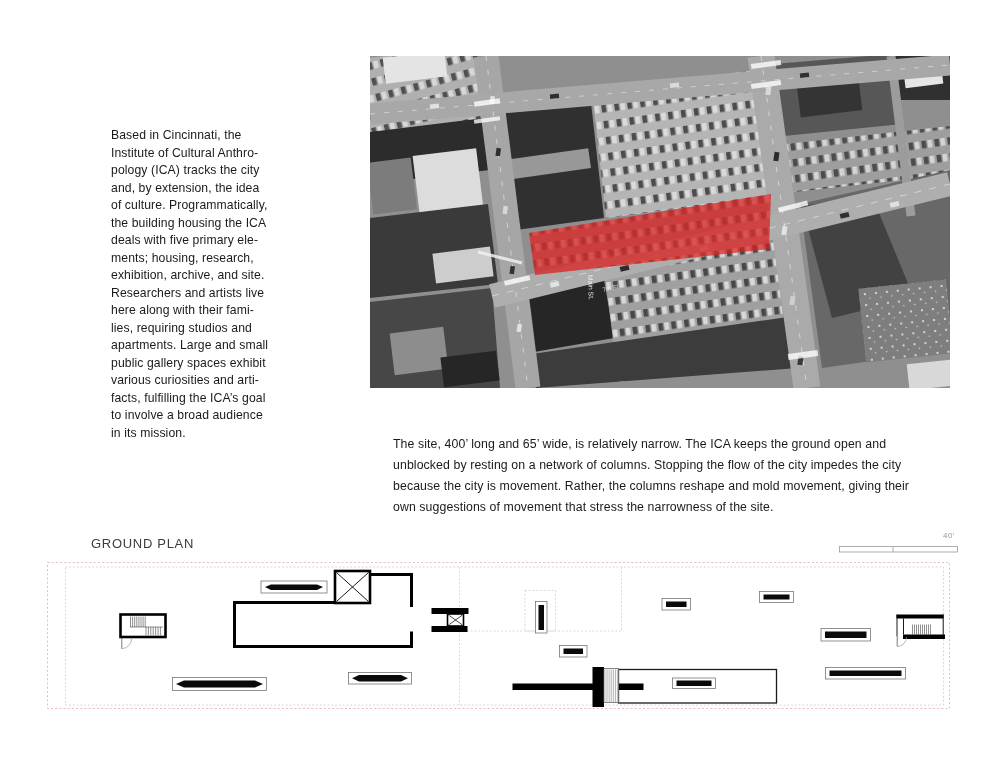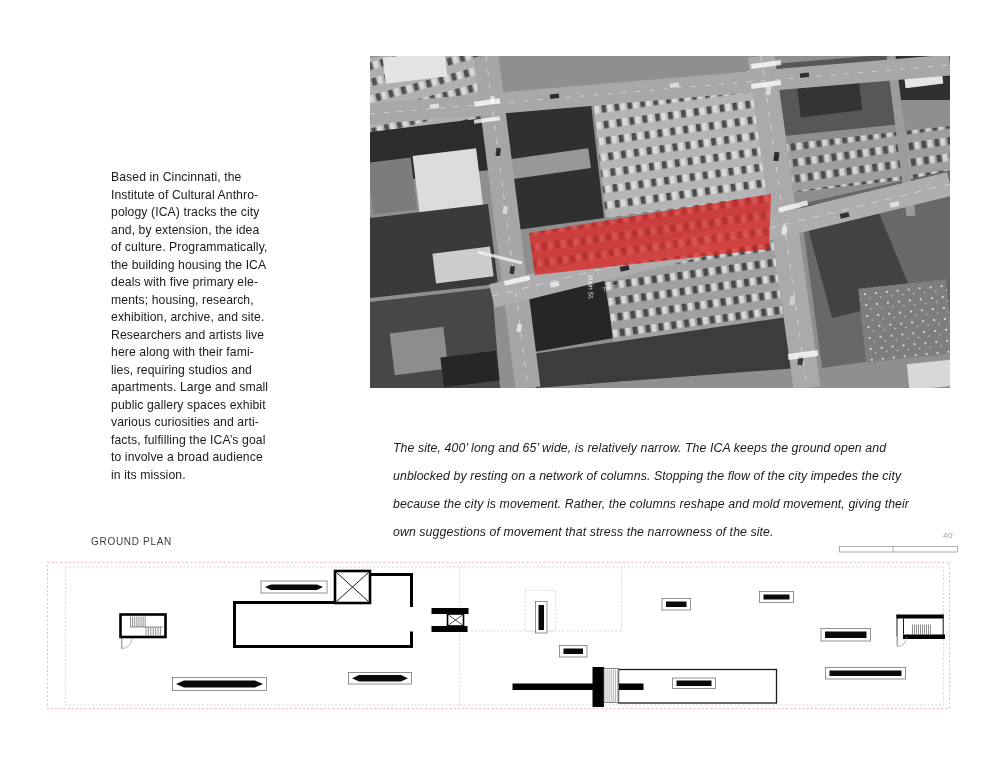--- a/index.html
+++ b/index.html
@@ -1,22 +1,22 @@
 <!DOCTYPE html>
 <html><head>
 <meta charset="utf-8">
 <style>
   html,body{margin:0;padding:0;background:#fff;}
   .page{position:relative;width:1000px;height:773px;background:#ffffff;overflow:hidden;
         font-family:"Liberation Sans", sans-serif;color:#1a1a1a;}
   .intro{position:absolute;left:111px;top:127px;font-size:12.2px;line-height:17.5px;
-         white-space:pre;letter-spacing:0.1px;margin-top:42px;}
-  .caption{position:absolute;left:393px;top:434px;font-size:12.3px;line-height:28px;
-         white-space:pre;letter-spacing:0.1px;font-style:italic;}
-  .plan-label{position:absolute;left:91px;top:536px;font-size:10px;letter-spacing:0.7px;color:#3c3c3c;}
+         white-space:pre;letter-spacing:0.1px;}
+  .caption{position:absolute;left:393px;top:434px;font-size:12.3px;line-height:21px;
+         white-space:pre;letter-spacing:0.1px;}
+  .plan-label{position:absolute;left:91px;top:536px;font-size:13px;letter-spacing:0.7px;color:#3c3c3c;}
   .scale-label{position:absolute;left:905px;top:531px;width:50px;text-align:right;
          font-size:8px;color:#999;letter-spacing:0.4px;}
   .aerial{position:absolute;left:370px;top:56px;width:580px;height:332px;}
   .scalebar{position:absolute;left:839px;top:546px;width:119px;height:8px;}
   .plansvg{position:absolute;left:40px;top:556px;width:920px;height:160px;}
   svg text{font-family:"Liberation Sans", sans-serif;}
 </style>
 </head>
 <body>
 

